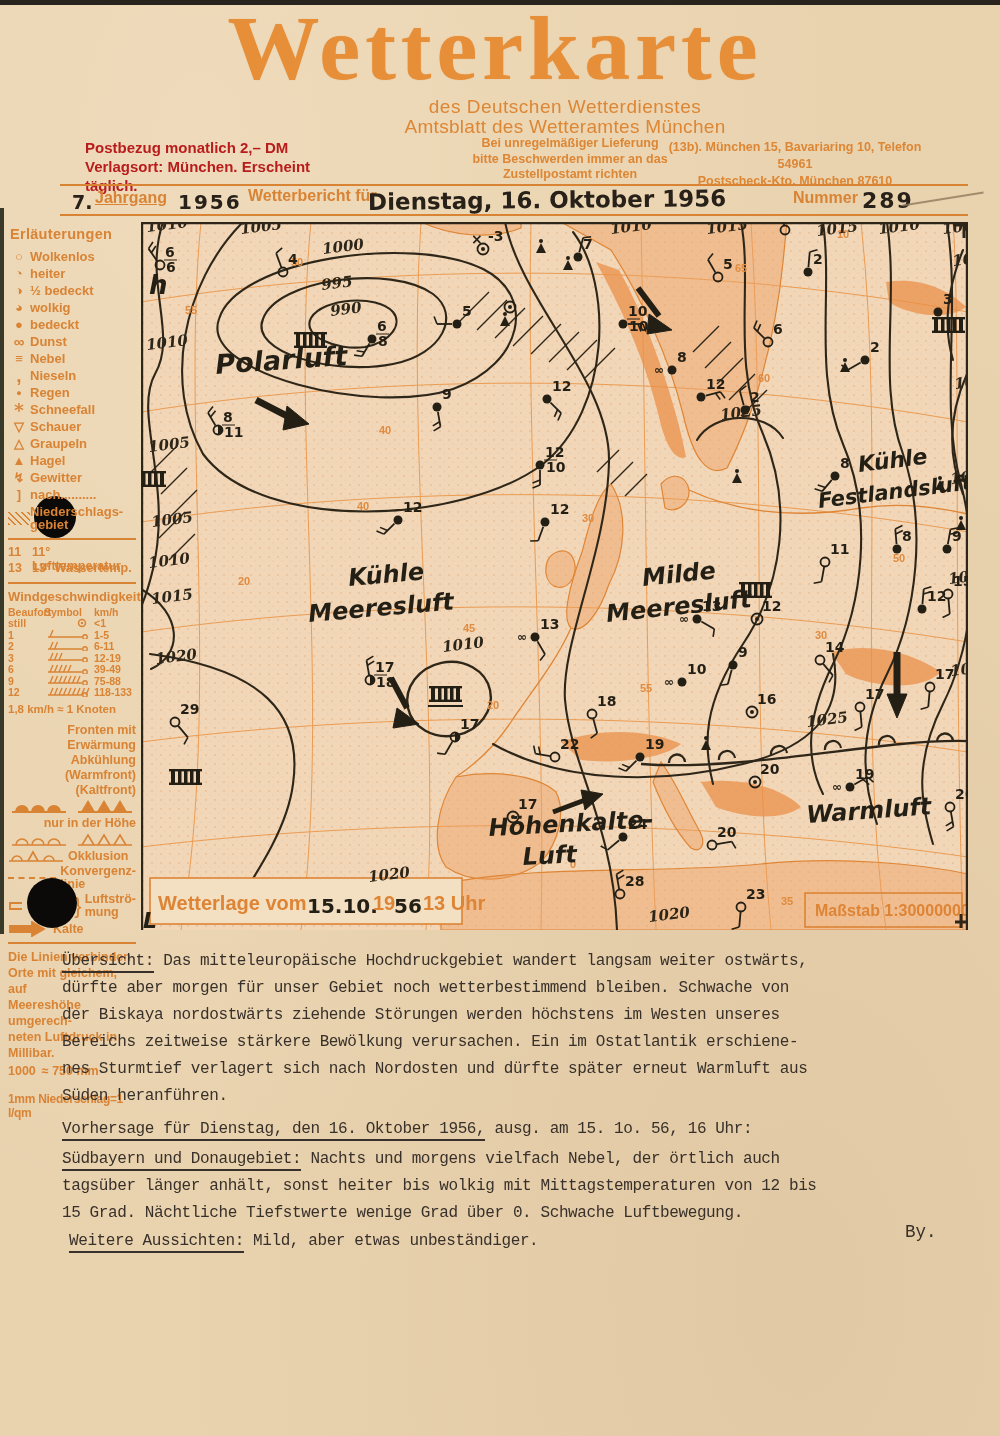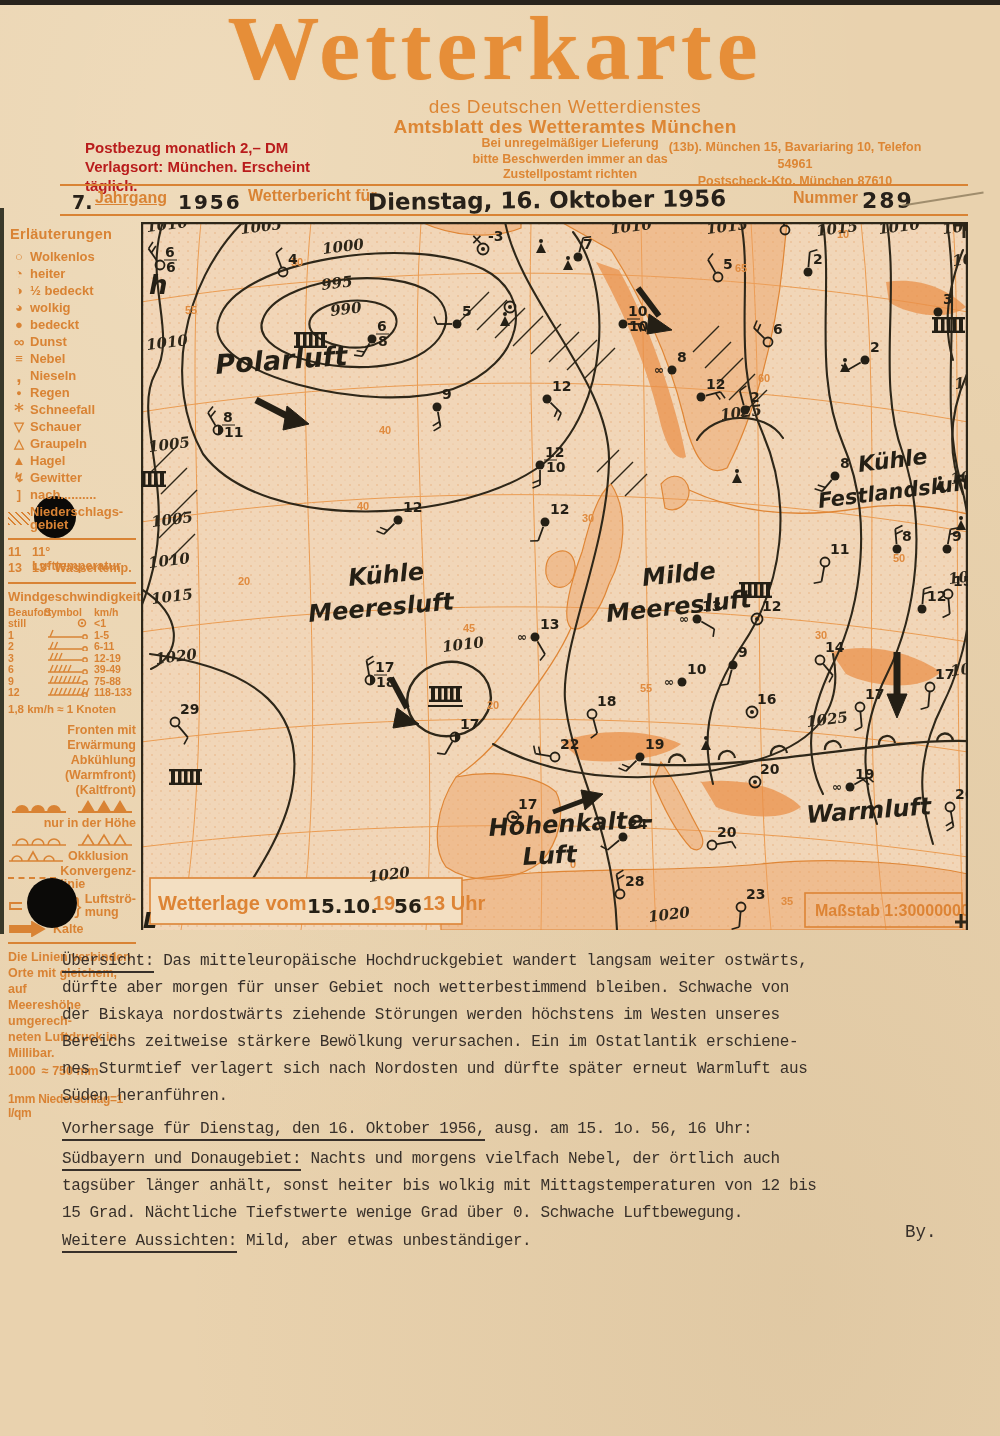--- a/index.html
+++ b/index.html
@@ -18,21 +18,21 @@
   .scan-left{left:0;top:208px;width:4px;height:726px;background:#1a1d12;opacity:.85;}
   .hole{background:#0b0a08;border-radius:50%;}
   
   .title{
     left:150px;top:2px;width:690px;text-align:center;
     font-family:"Liberation Serif", serif;font-weight:bold;
     font-size:92px;letter-spacing:5px;color:#e68e38;line-height:1.0;
     text-shadow:0 0 1px rgba(230,142,56,.6);
   }
   .sub1{left:300px;top:96px;width:530px;text-align:center;font-size:19px;font-weight:normal;color:#dd8634;letter-spacing:.5px;}
-  .sub2{left:300px;top:116px;width:530px;text-align:center;font-size:19px;font-weight:bold;color:#dd8634;letter-spacing:.3px;}
+  .sub2{left:300px;top:116px;width:530px;text-align:center;font-size:19px;font-weight:normal;color:#dd8634;letter-spacing:.3px;}
   .hdr-left{left:85px;top:138px;width:280px;font-size:15px;font-weight:bold;line-height:19px;color:#b91c1c;}
   .hdr-mid{left:430px;top:136px;width:280px;text-align:center;font-size:12.5px;font-weight:bold;line-height:15.5px;color:#dd8634;}
   .hdr-right{left:650px;top:139px;width:290px;text-align:center;font-size:12.5px;font-weight:bold;line-height:17px;color:#dd8634;}
   .rule{background:#d98334;height:2px;}
   .hand{font-family:"DejaVu Sans", sans-serif;font-weight:bold;color:#27211a;}
   .issue-row{left:0;top:186px;width:1000px;height:32px;font-size:16px;}
   .pencil{height:0;border-top:2px solid #8d7c5c;opacity:.8;}
   
   .legend{left:8px;top:224px;width:128px;color:#d98334;}
   .lg-title{font-size:14.5px;font-weight:bold;margin:2px 0 6px 2px;letter-spacing:.3px;}
@@ -978,16 +978,16 @@
 Süden heranführen.</span>
 </div>
 <div class="abs body-text" style="top:1116px;">
   <span class="ul">Vorhersage für Dienstag, den 16. Oktober 1956,</span><span> ausg. am 15. 1o. 56, 16 Uhr:</span>
 </div>
 <div class="abs body-text" style="top:1146px;">
   <span class="ul">Südbayern und Donaugebiet:</span><span class="pre"> Nachts und morgens vielfach Nebel, der örtlich auch
 tagsüber länger anhält, sonst heiter bis wolkig mit Mittagstemperaturen von 12 bis
 15 Grad. Nächtliche Tiefstwerte wenige Grad über 0. Schwache Luftbewegung.</span>
 </div>
-<div class="abs body-text" style="top:1228px;">
+<div class="abs body-text" style="top:1228px;margin-left:7px;">
   <span class="ul">Weitere Aussichten:</span><span>  Mild, aber etwas unbeständiger.</span>
 </div>
 <div class="abs sig">By.</div>
 
 </body></html>

